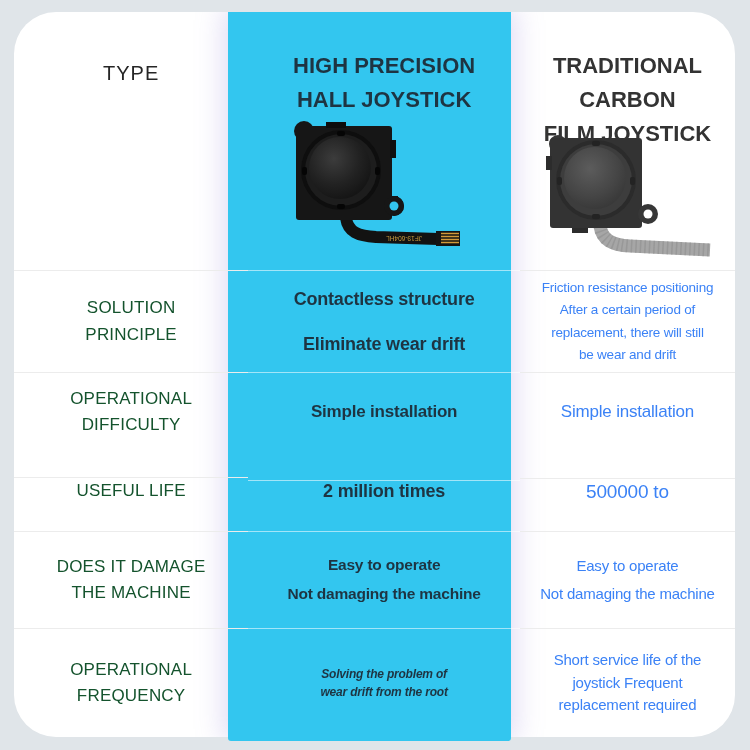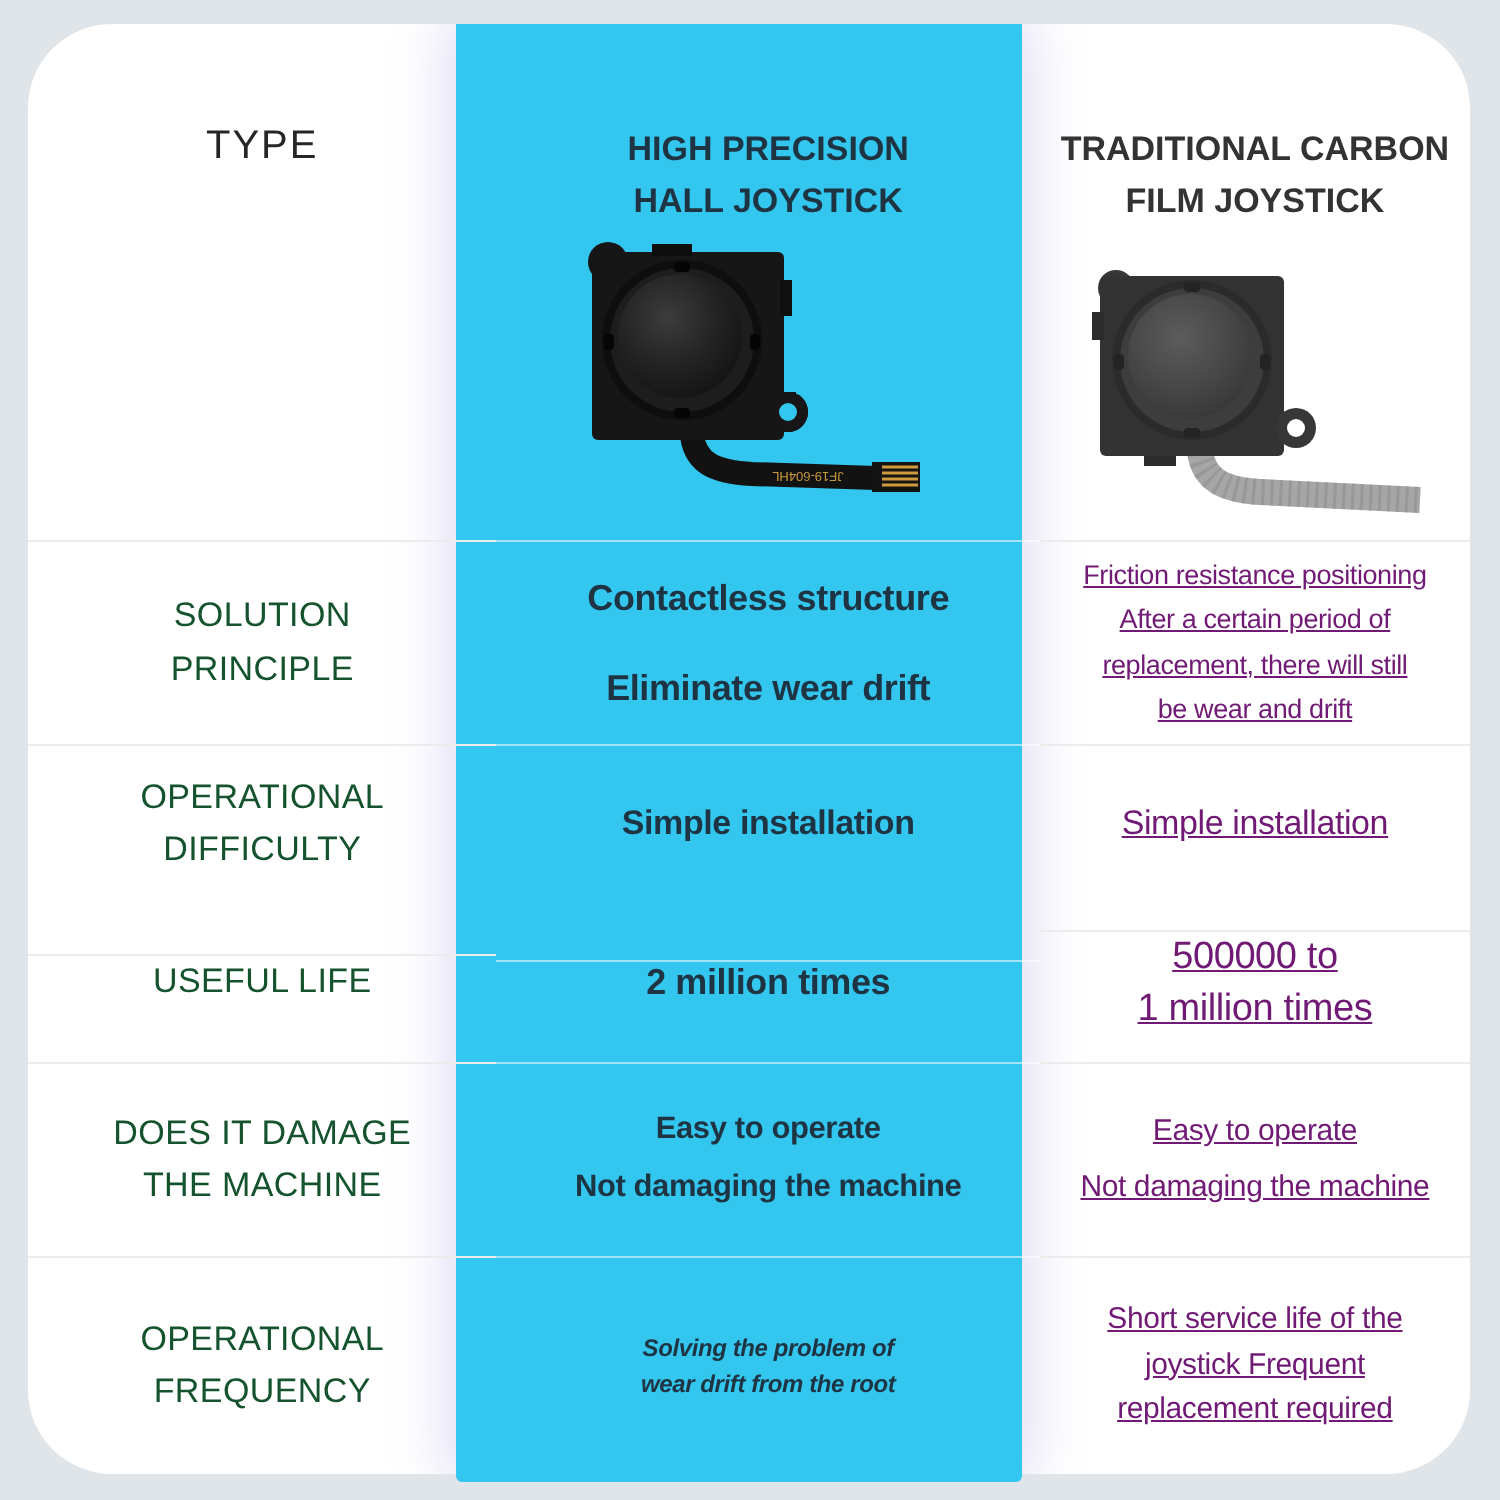--- a/index.html
+++ b/index.html
@@ -24,27 +24,27 @@
 
   .row-header{height:258px;}
   .row-solution{height:102px;}
   .row-difficulty{height:79px;}
   .row-life{height:80px;align-items:center;}
   .row-damage{height:97px;}
   .row-replacement{height:109px;}
 
   .row-header .cell{justify-content:flex-start;}
   .h-type{padding-top:50px;font-size:20px;letter-spacing:1px;color:#262626;}
-  .h-col{padding-top:50px;font-size:17px;font-weight:bold;line-height:1.55;}
+  .h-col{padding-top:37px;font-size:22px;font-weight:bold;line-height:1.55;}
   .h-hall{color:#1e3442;}
   .h-carbon{color:#333333;}
 
   .lbl{font-size:17px;line-height:1.55;color:#14532d;letter-spacing:0.2px;}
   .hall-val{color:#1e3442;font-weight:bold;letter-spacing:-0.2px;}
-  .carbon-val{color:#701a75;letter-spacing:-0.2px;text-decoration:underline;}
+  .carbon-val{color:#3b82f6;letter-spacing:-0.2px;}
 
   .row-solution .hall-val{font-size:18px;line-height:1.7;gap:14px;}
   .row-solution .carbon-val{font-size:13.5px;line-height:1.65;}
   .row-difficulty .hall-val{font-size:17px;}
   .row-difficulty .carbon-val{font-size:17px;}
   .row-life .hall-val{font-size:18px;}
   .row-life .carbon-val{font-size:19px;line-height:1.35;}
   .row-damage .hall-val{font-size:15.5px;line-height:1.85;}
   .row-damage .carbon-val{font-size:15px;line-height:1.85;}
   .row-replacement .hall-val{font-size:12px;line-height:1.5;font-style:italic;}
@@ -183,21 +183,20 @@
 
       <div class="row row-life">
         <div class="cell c-label lbl">
           <span>USEFUL LIFE</span>
         </div>
         <div class="cell c-hall hall-val">
           <span>2 million times</span>
         </div>
         <div class="cell c-carbon carbon-val">
           <span>500000 to</span>
-          <span>1 million times</span>
         </div>
       </div>
 
       <div class="row row-damage">
         <div class="cell c-label lbl">
           <span>DOES IT DAMAGE</span>
           <span>THE MACHINE</span>
         </div>
         <div class="cell c-hall hall-val">
           <span>Easy to operate</span>

